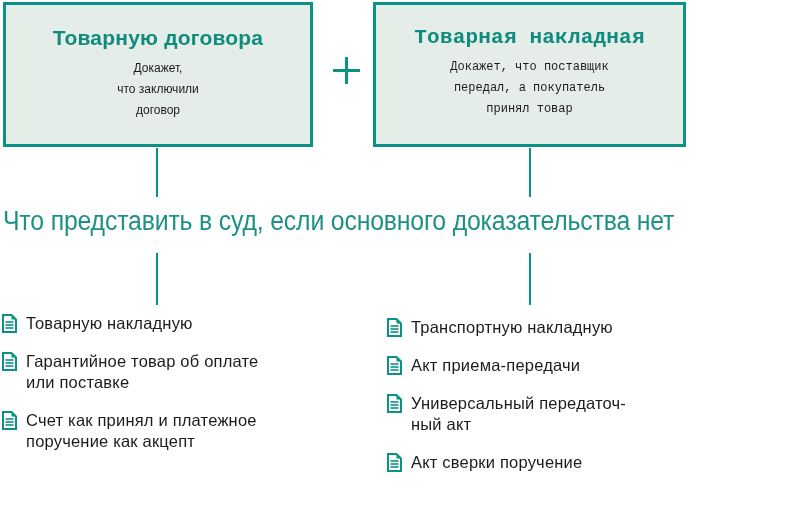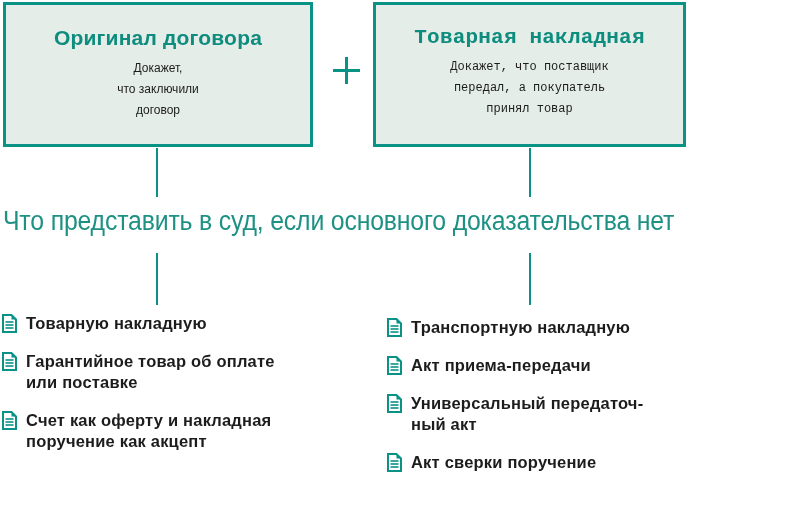--- a/index.html
+++ b/index.html
@@ -91,33 +91,33 @@
   .doc{
     flex:0 0 auto;
     width:15px;height:19px;
     margin-right:9px;
     margin-top:1px;
     line-height:0;
   }
   .li-text{
     color:var(--text);
     font-size:16.5px;
-    font-weight:bold;
+    font-weight:normal;
     line-height:21px;
     white-space:pre-line;
     letter-spacing:.2px;
   }
 </style>
 </head>
 <body>
 
 <div class="canvas">
 
   <div class="box box-left">
-    <div class="box-title">Оригинал договора</div>
+    <div class="box-title">Товарную договора</div>
     <div class="box-subtitle">Докажет,
 что заключили
 договор</div>
   </div>
 
   <div class="plus">
     <span class="ph"></span>
     <span class="pv"></span>
   </div>
 
@@ -164,21 +164,21 @@
     <div class="li">
       <span class="doc">
         <svg width="15" height="19" viewBox="0 0 15 19">
             <path d="M1 1h8.5L14 5.5V18H1z" fill="#fff" stroke="#0A9286" stroke-width="2"></path>
             <path d="M9.5 1L14 5.5H9.5z" fill="#0A9286"></path>
             <line x1="3.5" y1="8" x2="11.5" y2="8" stroke="#0A9286" stroke-width="1.6"></line>
             <line x1="3.5" y1="11" x2="11.5" y2="11" stroke="#0A9286" stroke-width="1.6"></line>
             <line x1="3.5" y1="14" x2="11.5" y2="14" stroke="#0A9286" stroke-width="1.6"></line>
           </svg>
       </span>
-      <span class="li-text">Счет как оферту и накладная
+      <span class="li-text">Счет как принял и платежное
 поручение как акцепт</span>
     </div>
   </div>
 
   <div class="doc-list list-right">
     <div class="li">
       <span class="doc">
         <svg width="15" height="19" viewBox="0 0 15 19">
             <path d="M1 1h8.5L14 5.5V18H1z" fill="#fff" stroke="#0A9286" stroke-width="2"></path>
             <path d="M9.5 1L14 5.5H9.5z" fill="#0A9286"></path>

